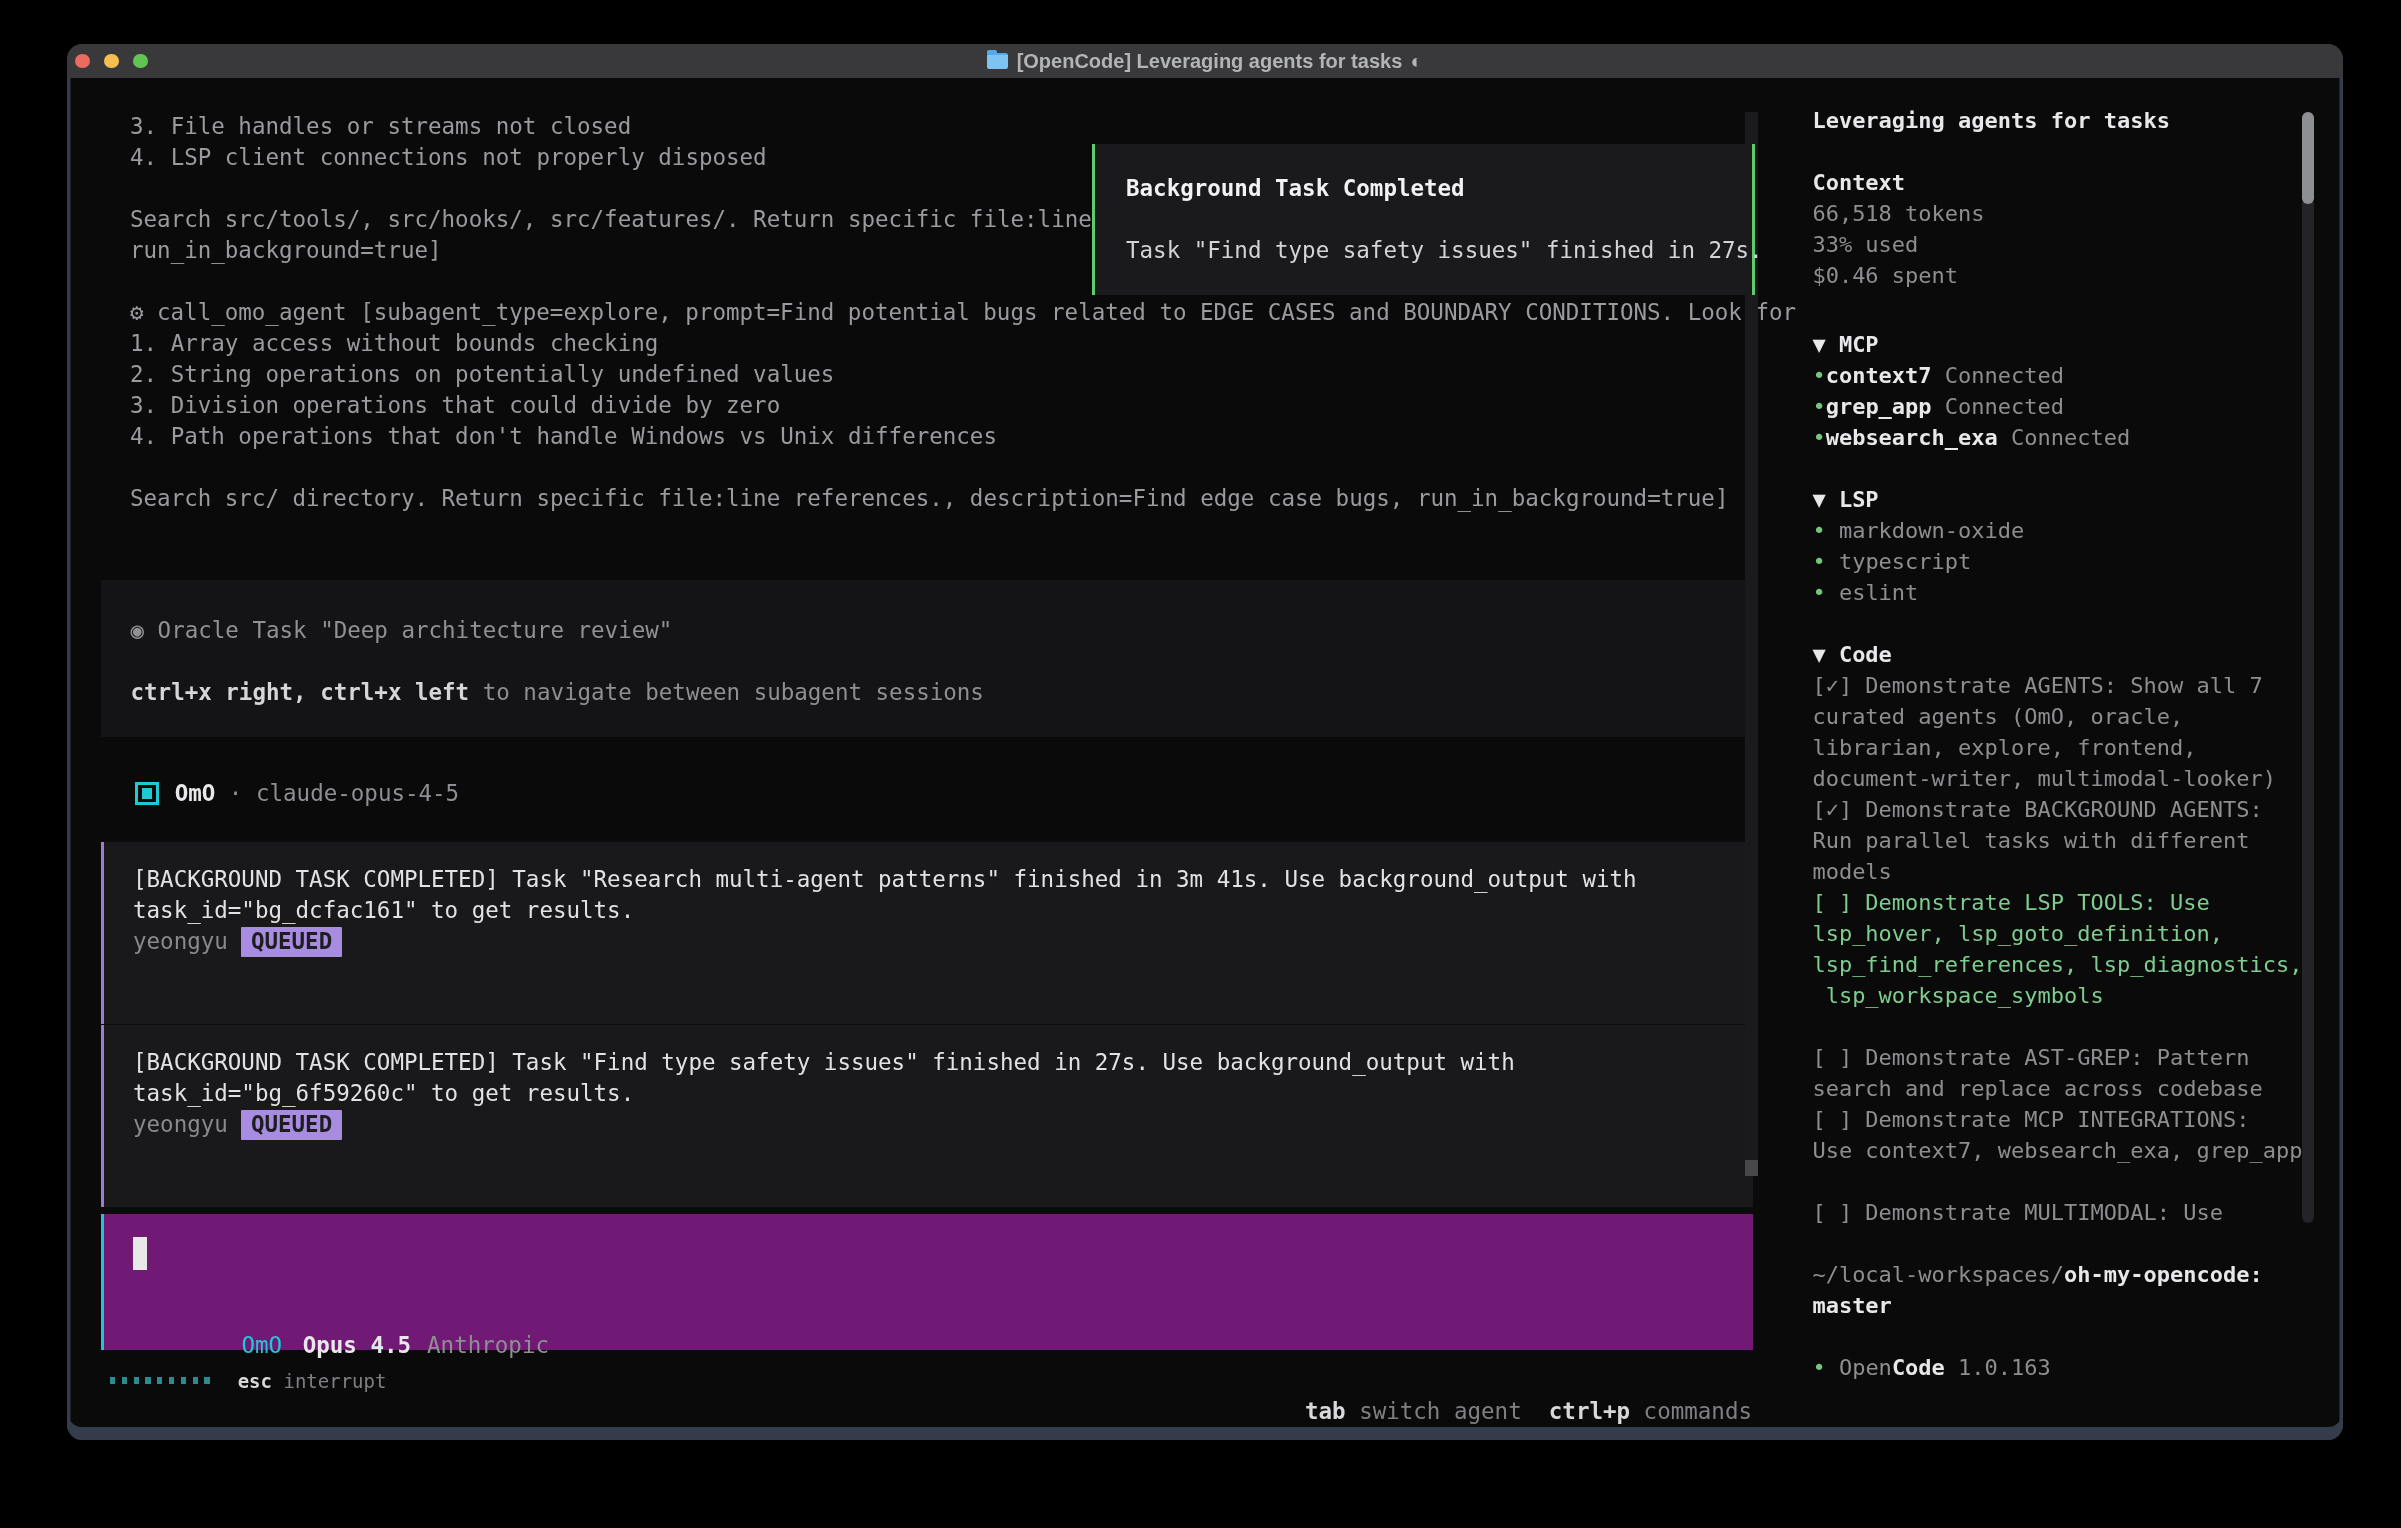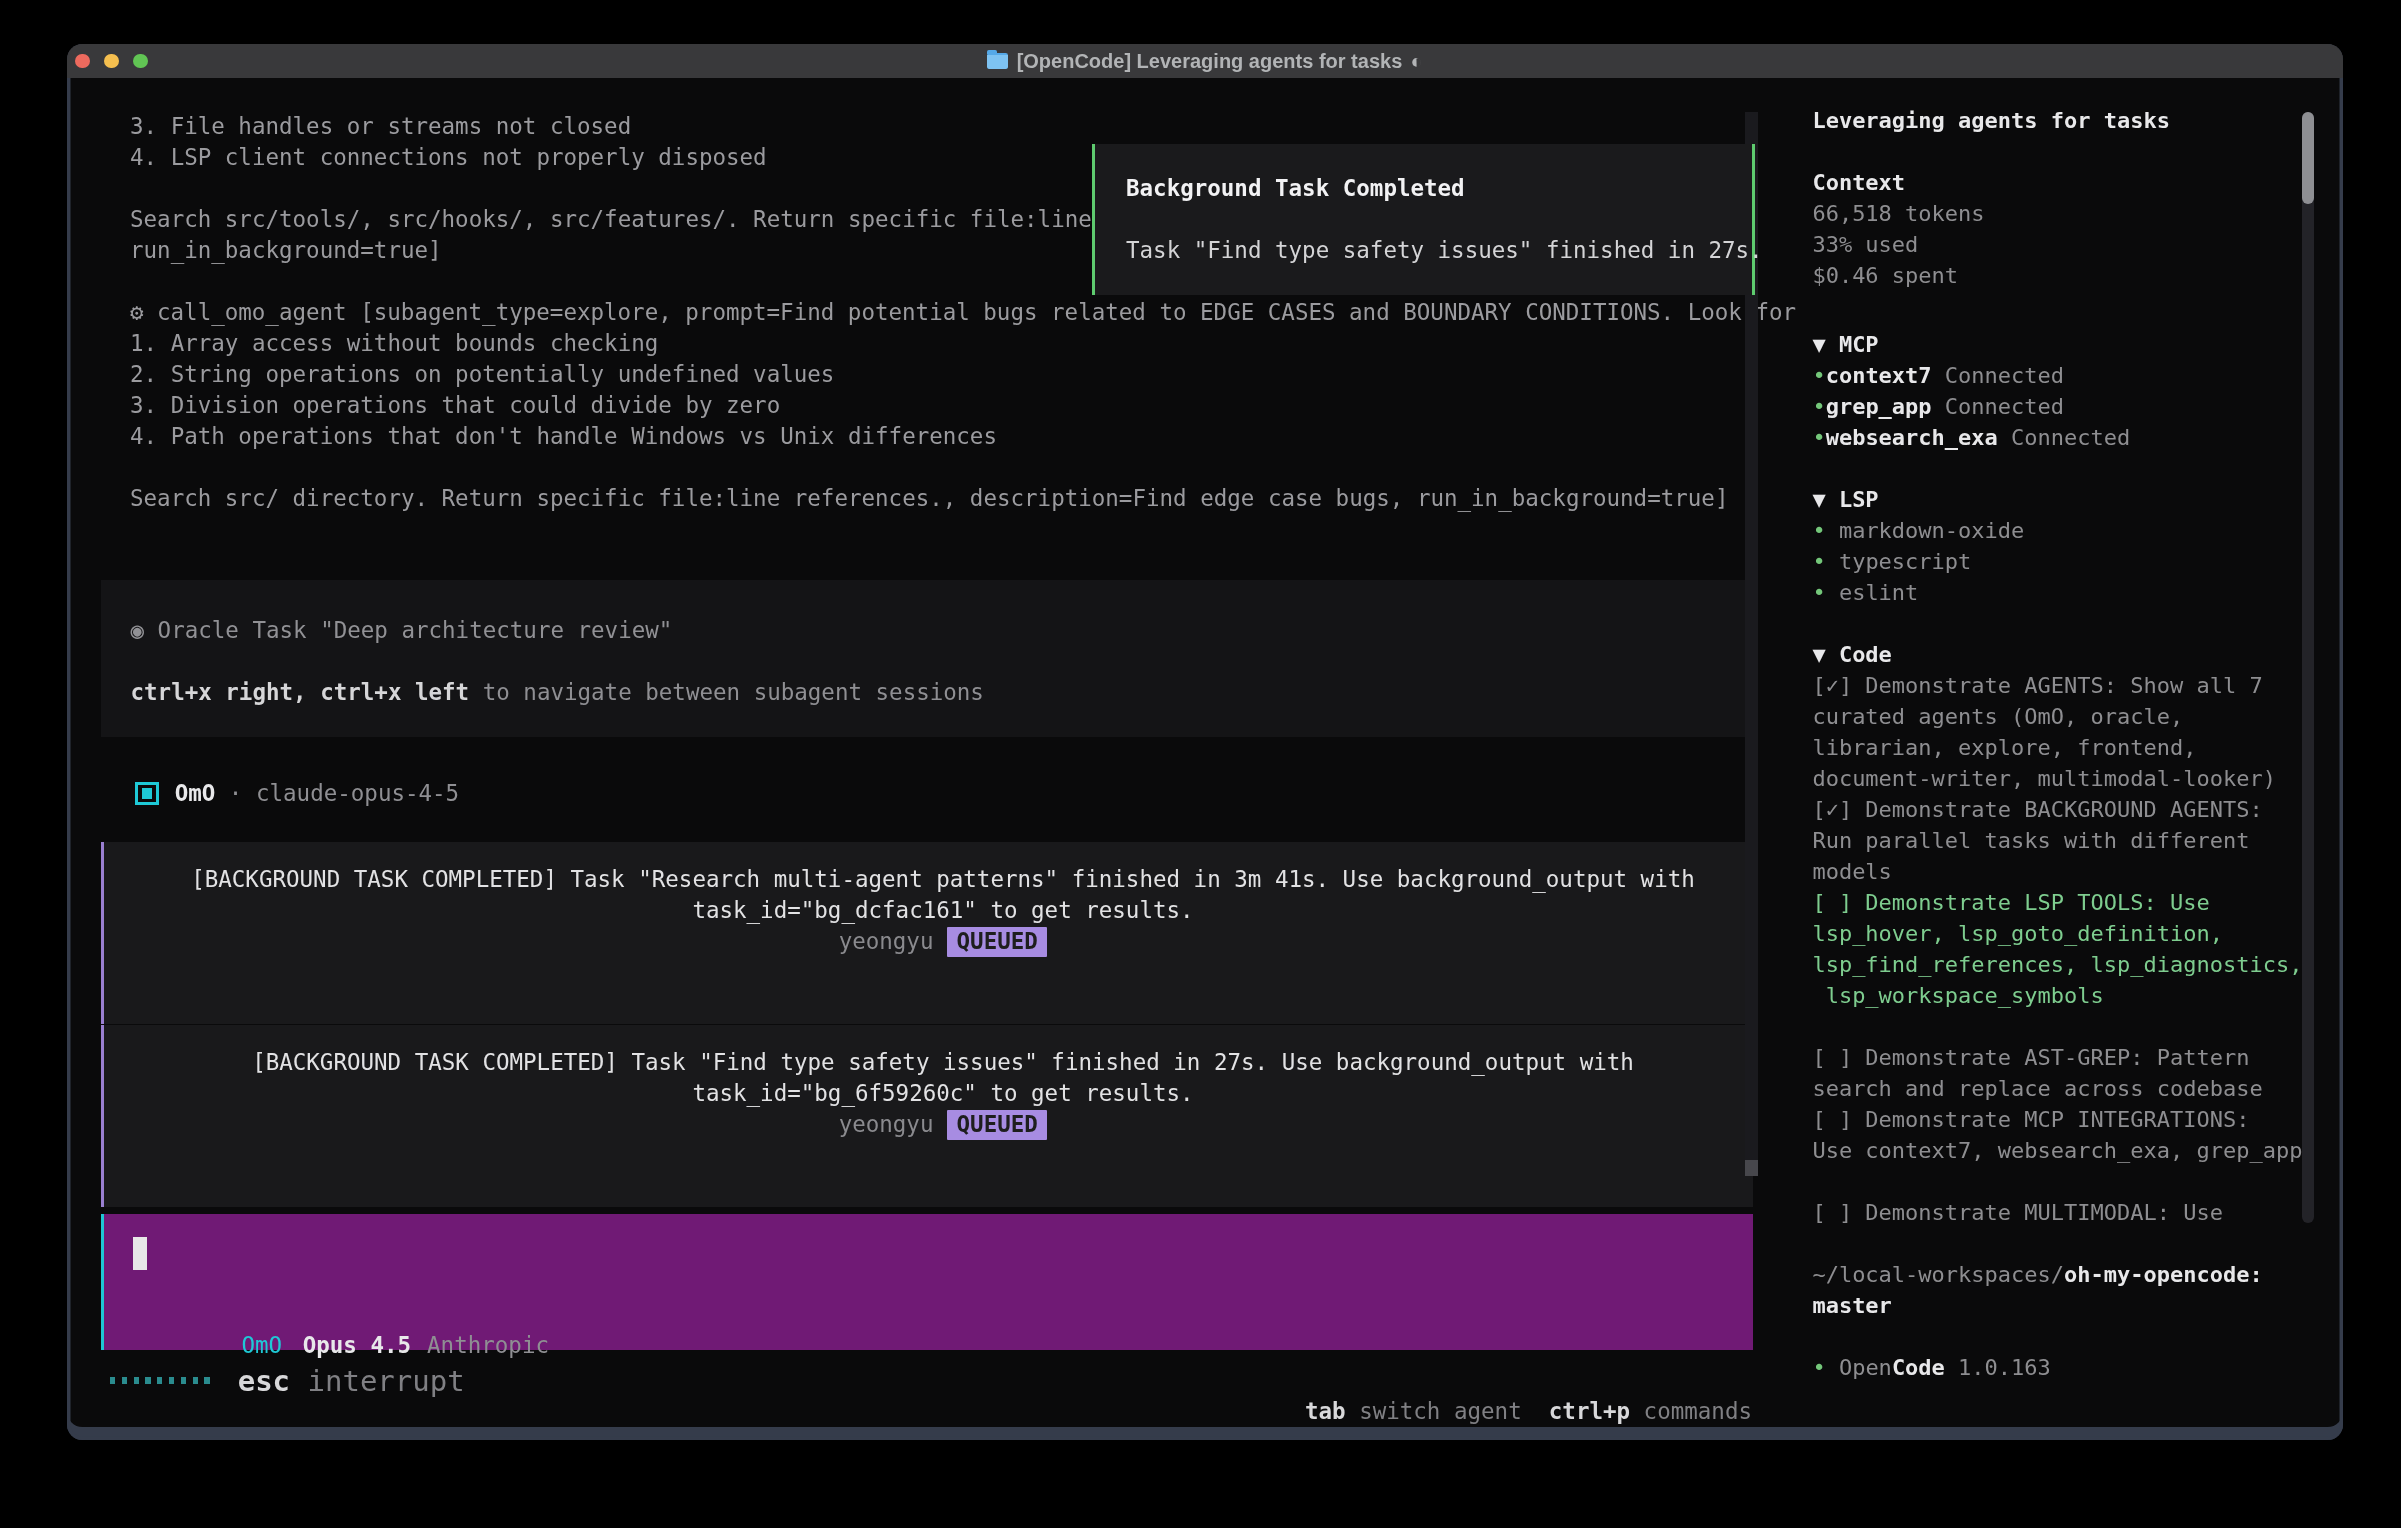--- a/index.html
+++ b/index.html
@@ -29,39 +29,39 @@
   .chatflow{position:absolute;left:63px;top:67px;}
   .gearspan{display:inline-block;width:27px;color:#9b9b9f;}
   
   .oraclebox{position:absolute;left:34px;top:536px;width:1652px;height:157px;background:#141416;padding-top:35px;box-sizing:border-box;padding-left:29.5px;}
   .oraclebox .tline{color:#919195;}
   .hintkeys{color:#d6d6d8;font-weight:bold;}
   .agenthdr{position:absolute;left:68px;top:734px;height:31px;display:flex;align-items:center;}
   .omoicon{width:17.7px;height:17.7px;border:3px solid #1ec9d6;display:inline-block;position:relative;margin-right:16px;}
   .omoicon:after{content:"";position:absolute;left:3.5px;top:3.5px;width:10.6px;height:10.6px;background:#1ec9d6;}
   .msgbox{position:absolute;left:34px;width:1652px;height:182px;background:#19191b;
-          border-left:3.5px solid #9a7fd1;box-sizing:border-box;padding:22px 0 0 29px;text-align:center;}
+          border-left:3.5px solid #9a7fd1;box-sizing:border-box;padding:22px 0 0 29px;}
   .msgbox .tline{color:#e2e2e4;}
   .author{color:#8a8a8e;}
   .badge{display:inline-block;background:#a78ce2;color:#1e1e1e;font-weight:bold;border-radius:1px;
          padding:0 9.5px;margin-left:13.6px;line-height:29.5px;height:29.5px;}
   .notif{position:absolute;left:1025px;top:100px;width:663px;height:151px;background:#1a1a1c;
          border-left:3px solid #5ecb6f;border-right:3px solid #5ecb6f;box-sizing:border-box;
          padding:29px 0 0 31px;z-index:5;}
   .notif-title{color:#f2f2f4;font-weight:bold;}
   .notif-body{color:#d4d4d6;}
   .inputbox{position:absolute;left:34px;top:1170px;width:1652px;height:136px;background:#701a75;
             border-left:3.5px solid #1fc7d4;box-sizing:border-box;padding-left:40px;}
   .cursor{position:absolute;left:29px;top:22.5px;width:13.6px;height:33px;background:#e8e8e8;}
   .modelrow{position:absolute;left:29px;top:85px;height:31px;line-height:31px;font-size:22.5px;white-space:pre;}
   .m-short{color:#1ec9d6;}
   .m-name{color:#e8e8ea;font-weight:bold;margin-left:20.7px;}
   .m-prov{color:#8f8f93;margin-left:16px;}
   
-  .statusleft{position:absolute;left:43px;top:1321px;height:31px;display:flex;align-items:center;font-size:29px;}
+  .statusleft{position:absolute;left:43px;top:1321px;height:31px;display:flex;align-items:center;font-size:19px;}
   .dots{display:flex;gap:6.5px;margin-right:28px;}
   .dot{width:5.3px;height:7px;background:#2a8c8f;}
   .skey{color:#d8d8da;font-weight:bold;white-space:pre;}
   .slab{color:#808084;white-space:pre;}
   .statusright{position:absolute;right:591px;top:1321px;height:31px;line-height:31px;font-size:22.5px;white-space:pre;}
   
   .chatscroll{position:absolute;left:1678px;top:68px;width:13px;height:1064px;background:#1a1a1e;}
   .chatscroll .thumb{position:absolute;left:0;top:1048px;width:13px;height:16px;background:#47474c;}
   .sidescroll{position:absolute;left:2235px;top:68px;width:11.8px;height:1111px;background:#232328;border-radius:5.9px;}
   .sidescroll .thumb{position:absolute;left:0;top:0;width:11.8px;height:92px;background:#8e8f93;border-radius:5.9px;}

